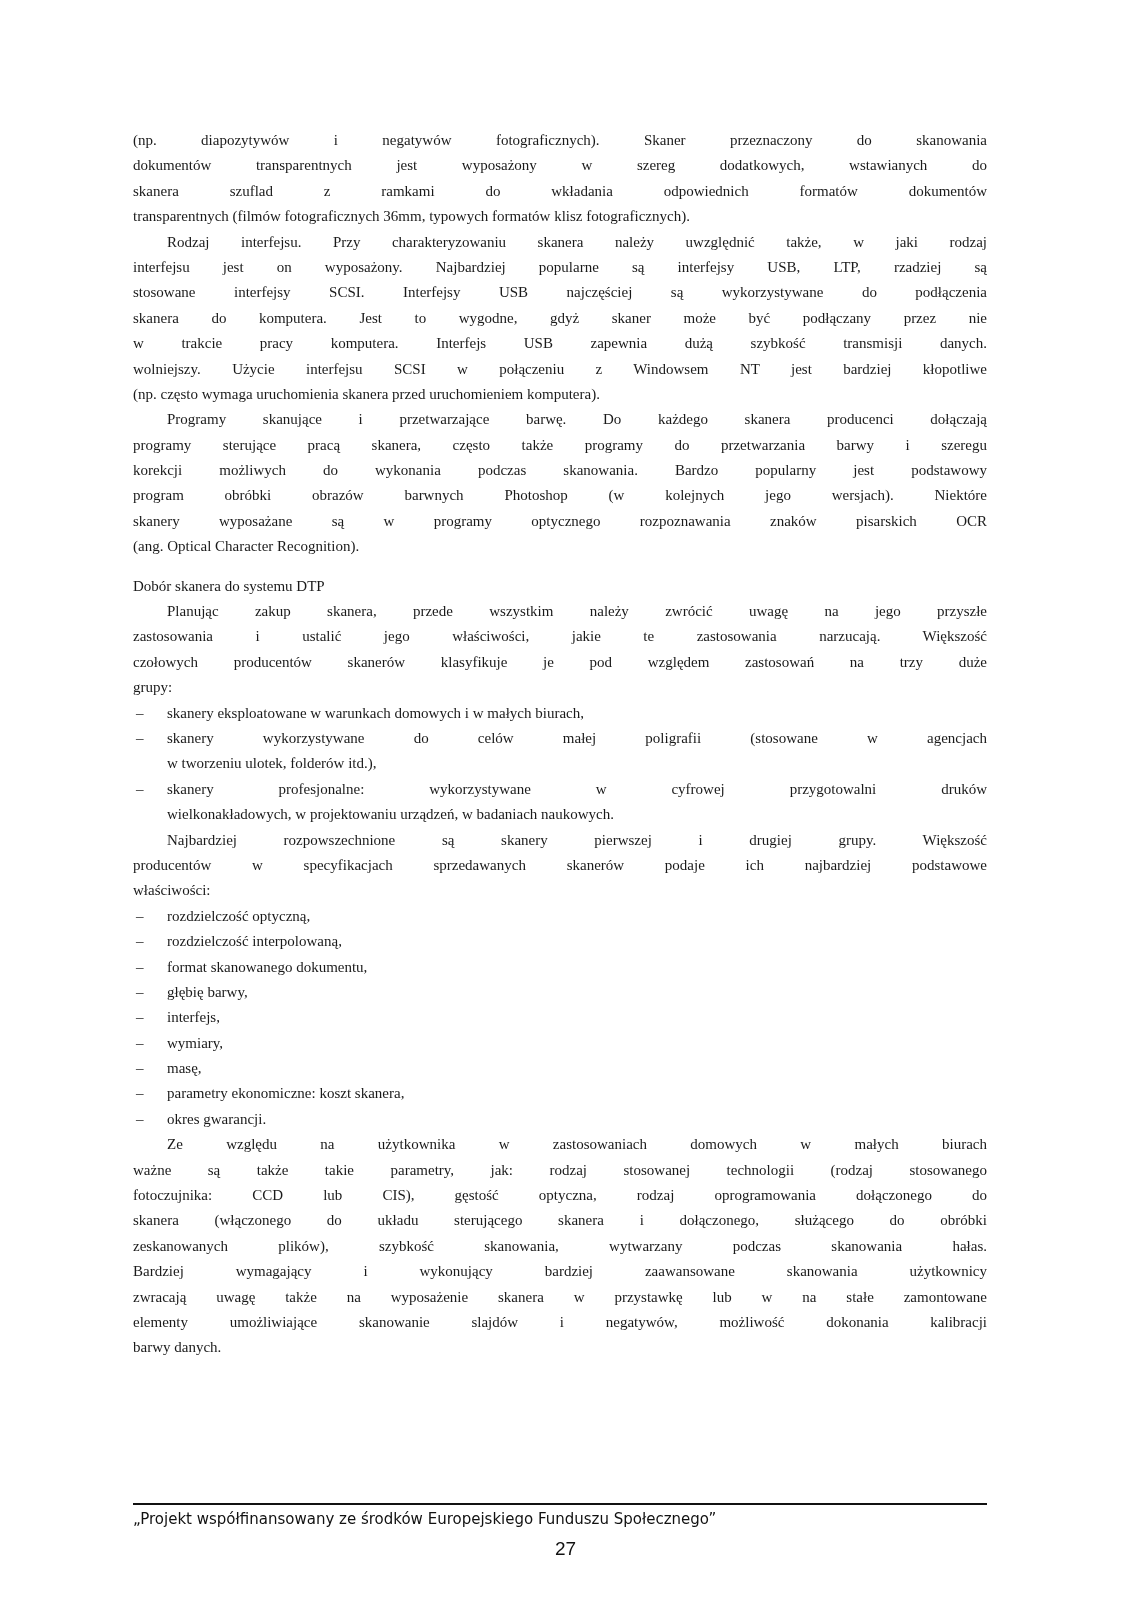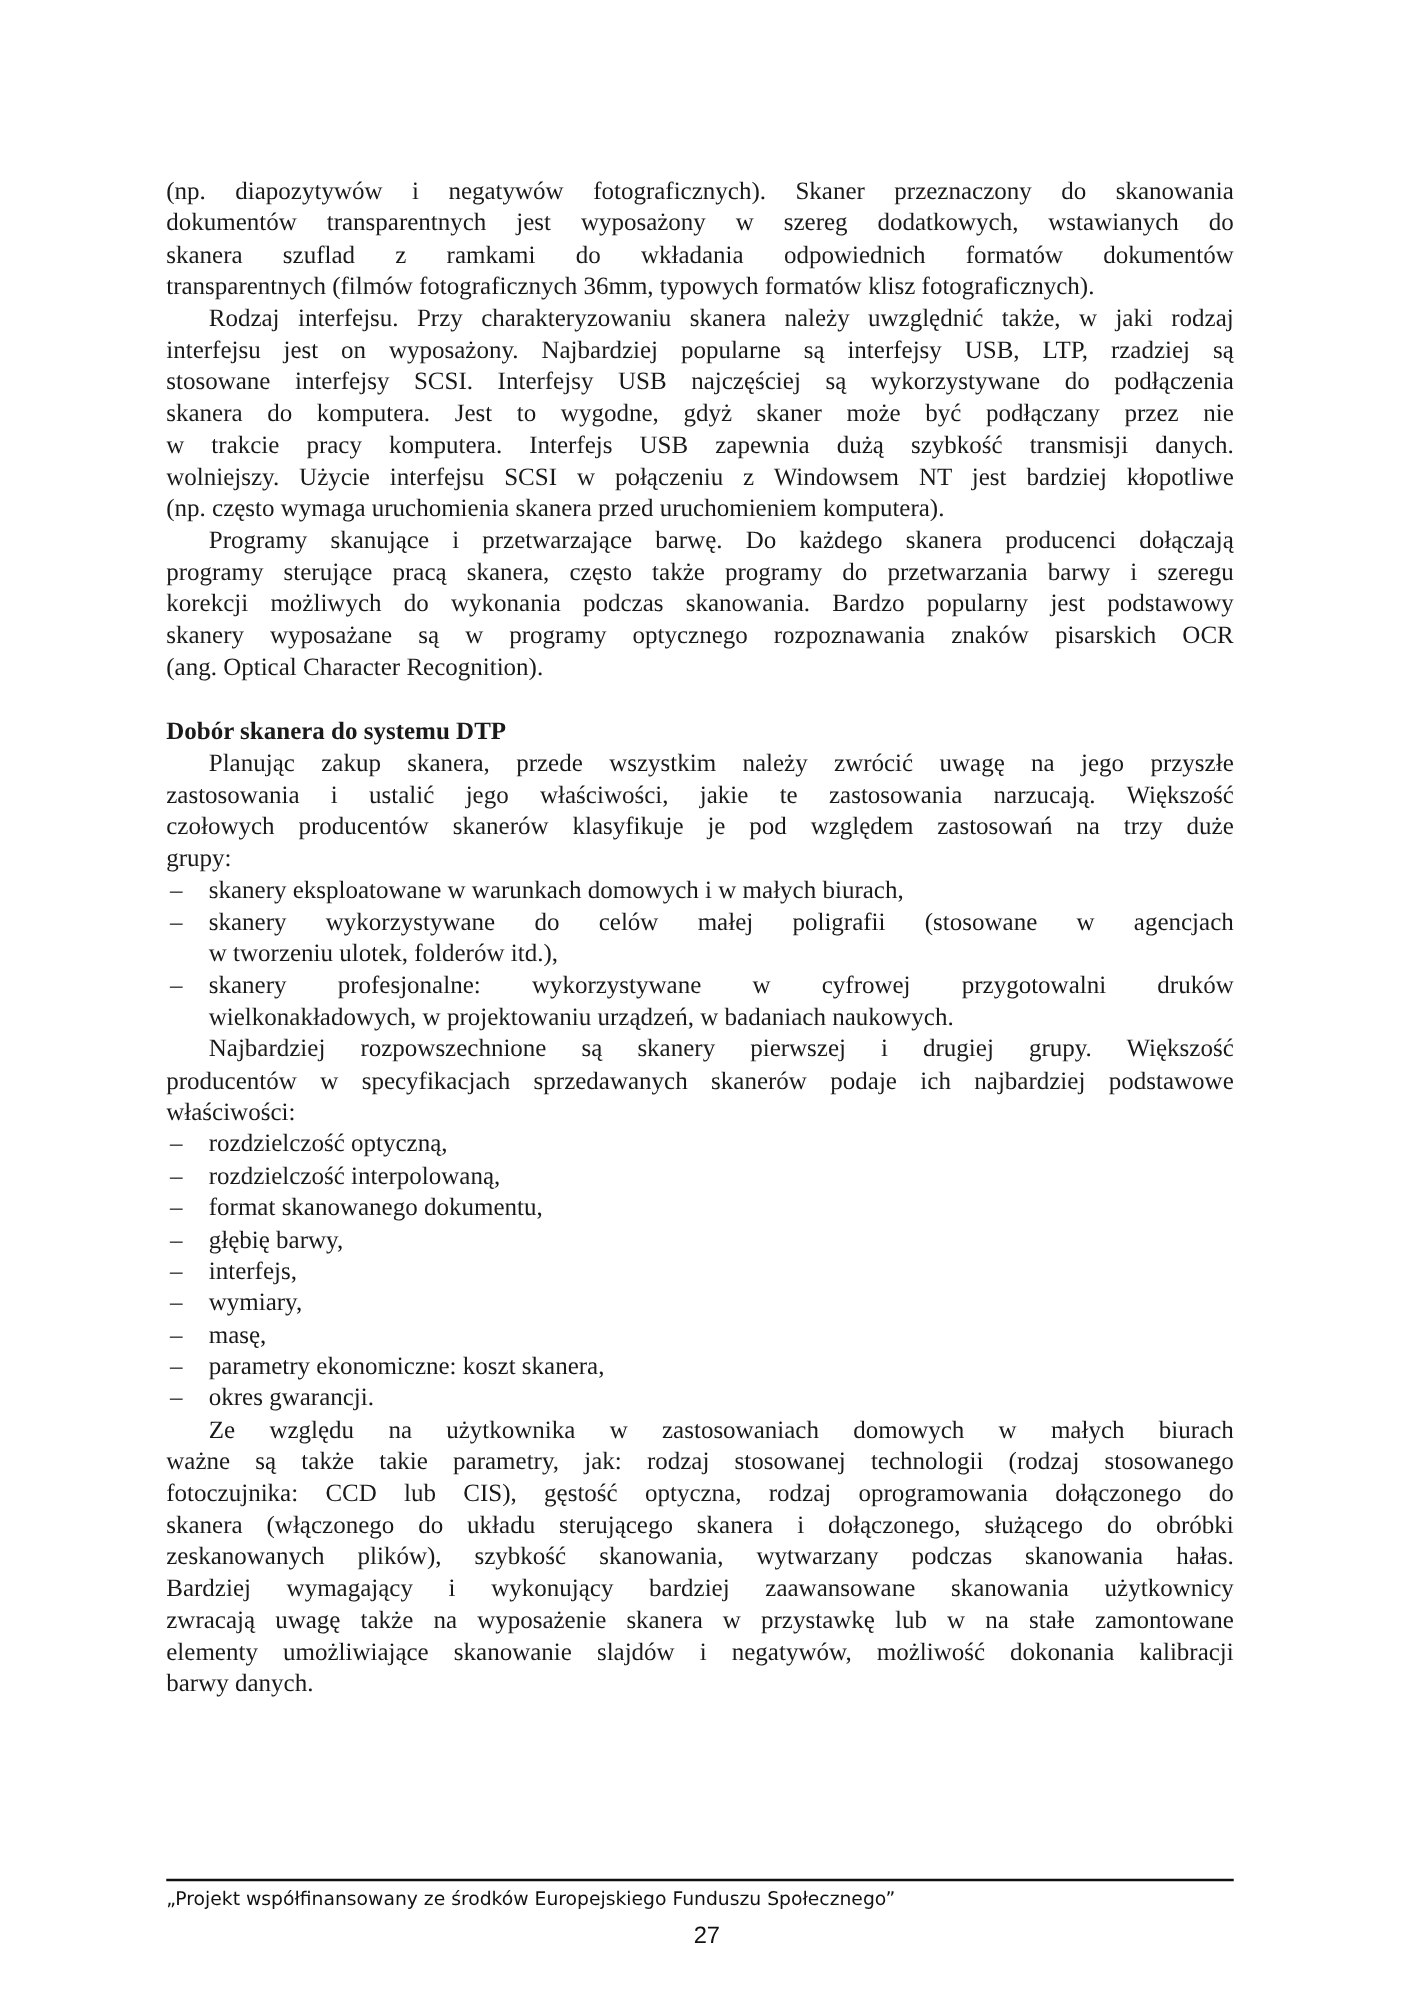--- a/index.html
+++ b/index.html
@@ -1,21 +1,21 @@
 <!DOCTYPE html>
 <html><head>
 <meta charset="utf-8">
 <style>
   html, body { margin:0; padding:0; background:#fff; }
   body { width:1131px; height:1600px; position:relative; overflow:hidden; }
-  .page { position:absolute; left:133px; top:141px; width:854px; font-family:"Liberation Serif", serif; font-size:20px; color:#1a1a1a; }
+  .page { position:absolute; left:133px; top:128px; width:854px; font-family:"Liberation Serif", serif; font-size:15px; color:#1a1a1a; }
   .ln { height:25.4px; line-height:25.4px; white-space:nowrap; text-align:justify; text-align-last:justify; overflow:hidden; }
   .ln.last { text-align-last:left; }
   .ind { padding-left:34px; }
-  .heading { font-weight:bold; height:25.4px; line-height:25.4px; margin-top:26px; }
+  .heading { font-weight:normal; height:25.4px; line-height:25.4px; margin-top:14px; }
   .li { position:relative; padding-left:34px; }
   .li .dash { position:absolute; left:3px; top:0; }
   .li-cont { padding-left:34px; }
   .footer-rule { position:absolute; left:133px; top:1503px; width:854px; height:2px; background:#111; }
   .footer-text { position:absolute; left:133px; top:1510px; font-family:"DejaVu Sans", sans-serif; font-size:15px; color:#111;text-align:center; }
   .page-num { position:absolute; left:0; width:1131px; top:1538px; text-align:center; font-family:"Liberation Sans", sans-serif; font-size:19px; color:#111; }
 </style>
 </head>
 <body>
 
@@ -32,20 +32,21 @@
     <div class="ln">stosowane interfejsy SCSI. Interfejsy USB najczęściej są wykorzystywane do podłączenia</div>
     <div class="ln">skanera do komputera. Jest to wygodne, gdyż skaner może być podłączany przez nie</div>
     <div class="ln">w trakcie pracy komputera. Interfejs USB zapewnia dużą szybkość transmisji danych.</div>
     <div class="ln">wolniejszy. Użycie interfejsu SCSI w połączeniu z Windowsem NT jest bardziej kłopotliwe</div>
     <div class="ln last">(np. często wymaga uruchomienia skanera przed uruchomieniem komputera).</div>
   </div>
   <div>
     <div class="ln ind">Programy skanujące i przetwarzające barwę. Do każdego skanera producenci dołączają</div>
     <div class="ln">programy sterujące pracą skanera, często także programy do przetwarzania barwy i szeregu</div>
     <div class="ln">korekcji możliwych do wykonania podczas skanowania. Bardzo popularny jest podstawowy</div>
+    <div class="ln">program obróbki obrazów barwnych Photoshop (w kolejnych jego wersjach). Niektóre</div>
     <div class="ln">skanery wyposażane są w programy optycznego rozpoznawania znaków pisarskich OCR</div>
     <div class="ln last">(ang. Optical Character Recognition).</div>
   </div>
 
   <div class="heading">Dobór skanera do systemu DTP</div>
 
   <div>
     <div class="ln ind">Planując zakup skanera, przede wszystkim należy zwrócić uwagę na jego przyszłe</div>
     <div class="ln">zastosowania i ustalić jego właściwości, jakie te zastosowania narzucają. Większość</div>
     <div class="ln">czołowych producentów skanerów klasyfikuje je pod względem zastosowań na trzy duże</div>

